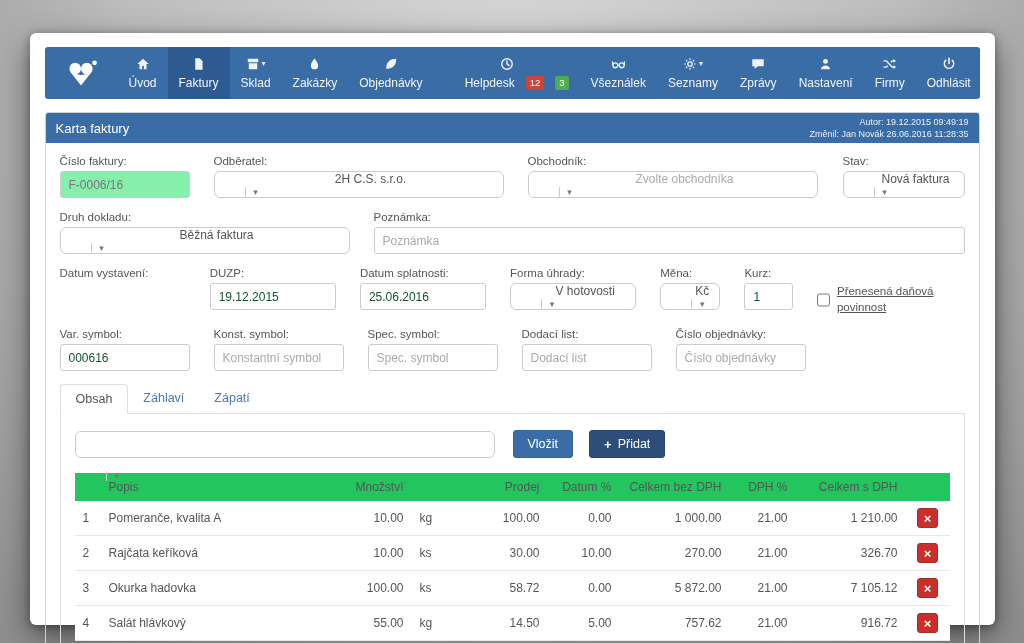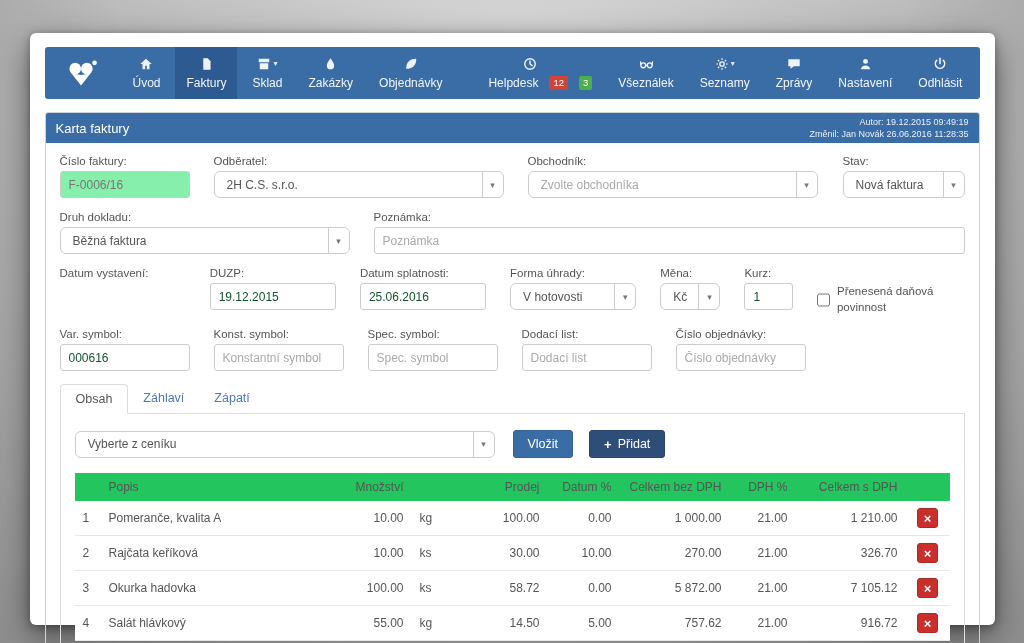--- a/index.html
+++ b/index.html
@@ -51,30 +51,30 @@
   .grow{flex:1} .push{margin-left:auto}
   .input {
     height:27px; border:1px solid #ccc; border-radius:3px; padding:0 8px;
     font-size:12px; color:#14532d; width:100%; background:#fff;
     font-family:"Liberation Sans","DejaVu Sans",sans-serif;
   }
   .input::placeholder { color:#aaa; }
   .input:disabled { background:#86efac; color:#777; }
   .select {
     height:27px; border:1px solid #ccc; border-radius:6px; background:#fff;
-    display:flex; align-items:center; padding-left:12px; cursor:pointer;
+    display:flex; align-items:center; padding-left:24px; cursor:pointer;flex-direction:column;
   }
   .sel-text { flex:1; font-size:12px; color:#555; white-space:nowrap; overflow:hidden; }
   .sel-text.placeholder { color:#aaa; }
   .sel-caret {
     align-self:stretch; width:21px; margin-left:6px; display:flex; align-items:center;
     justify-content:center; border-left:1px solid #ccc; color:#777; font-size:9px;
   }
   .cb-field { width:152px; padding-top:17px; margin-left:auto; }
-  .cb { display:flex; gap:7px; font-size:11.5px; color:#555; line-height:1.35; cursor:pointer; }
+  .cb { display:flex; gap:7px; font-size:11.5px; color:#555; line-height:1.35; cursor:pointer;text-decoration:underline; }
   .cb input { margin:1px 0 0; }
   
   .tabs { display:flex; border-bottom:1px solid #ddd; margin-top:6px; }
   .tab { padding:7px 15px; font-size:12.5px; color:#4a7ab5; cursor:pointer; margin-bottom:-1px; }
   .tab.active {
     color:#555; background:#fff; border:1px solid #ddd; border-bottom:1px solid #fff;
     border-radius:4px 4px 0 0;
   }
   .pane { border:1px solid #ddd; border-top:none; padding:16px 14px 18px; }
   
@@ -223,20 +223,29 @@
     <div class="nav-item">
       <span class="nicon">
         <svg viewBox="0 0 16 16" width="13" height="14">
           <circle cx="8" cy="4.8" r="3"></circle>
           <path d="M2.2 14.5c.4-3 2.8-4.6 5.8-4.6s5.4 1.6 5.8 4.6z"></path>
         </svg>
       </span>
       <span class="nlabel">Nastavení</span>
     </div>
 
+    <div class="nav-item">
+      <span class="nicon">
+        <svg viewBox="0 0 16 16" width="15" height="14">
+          <path d="M1 4.5h3.5L11 11.5h2.5M1 11.5h3.5L6 9.9M9.5 6.1 11 4.5h2.5" fill="none" stroke="currentColor" stroke-width="1.5"></path>
+          <path d="M12.5 2.3l3 2.2-3 2.2z M12.5 9.3l3 2.2-3 2.2z"></path>
+        </svg>
+      </span>
+      <span class="nlabel">Firmy</span>
+    </div>
 
     <div class="nav-item">
       <span class="nicon">
         <svg viewBox="0 0 16 16" width="14" height="14">
           <path d="M8 1.5v6" fill="none" stroke="currentColor" stroke-width="1.8" stroke-linecap="round"></path>
           <path d="M4.2 3.9a5.3 5.3 0 107.6 0" fill="none" stroke="currentColor" stroke-width="1.8" stroke-linecap="round"></path>
         </svg>
       </span>
       <span class="nlabel">Odhlásit</span>
     </div>

